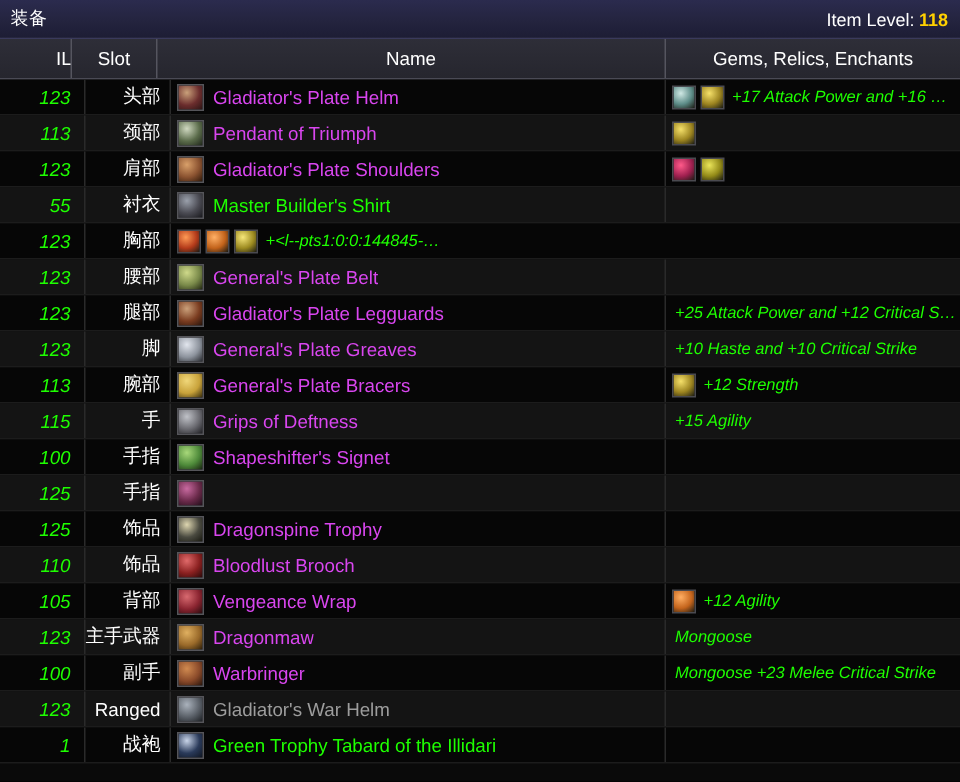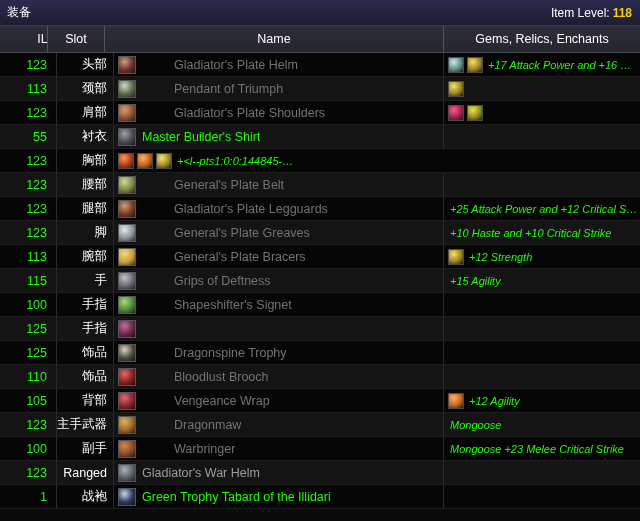--- a/index.html
+++ b/index.html
@@ -102,20 +102,21 @@
     overflow: hidden;
     white-space: nowrap;
   }
   .cell:last-child { border-right: none; }
 
   .cell-ilvl {
     justify-content: flex-end;
     padding-right: 9px;
     color: #1eff00;
     font-size: 12.5px;
+    font-style: italic;
   }
   .cell-slot {
     justify-content: flex-end;
     padding-right: 6px;
     color: #ffffff;
     font-size: 12.5px;
   }
   .cell-name {
     padding-left: 4px;
     gap: 6px;
@@ -144,21 +145,21 @@
     box-sizing: border-box;
     display: block;
   }
 
   .item-name {
     font-size: 12.5px;
     overflow: hidden;
     text-overflow: ellipsis;
     white-space: nowrap;
   }
-  .q-epic   { color: #737373; margin-left: 32px; }
+  .q-epic   { color: #d946ef; }
   .q-uncommon { color: #1eff00; }
   .q-poor   { color: #9d9d9d; }
 
   .enchant {
     color: #1eff00;
     font-size: 11px;
     overflow: hidden;
     text-overflow: ellipsis;
     white-space: nowrap;
     margin-left: 2px;

